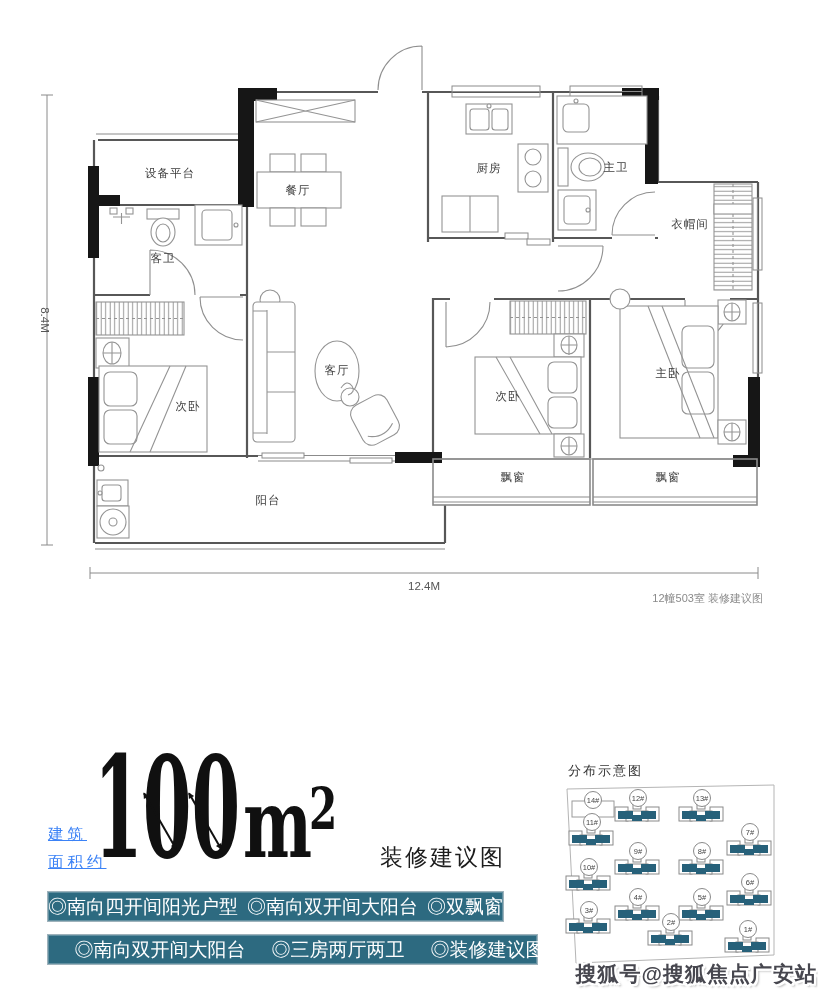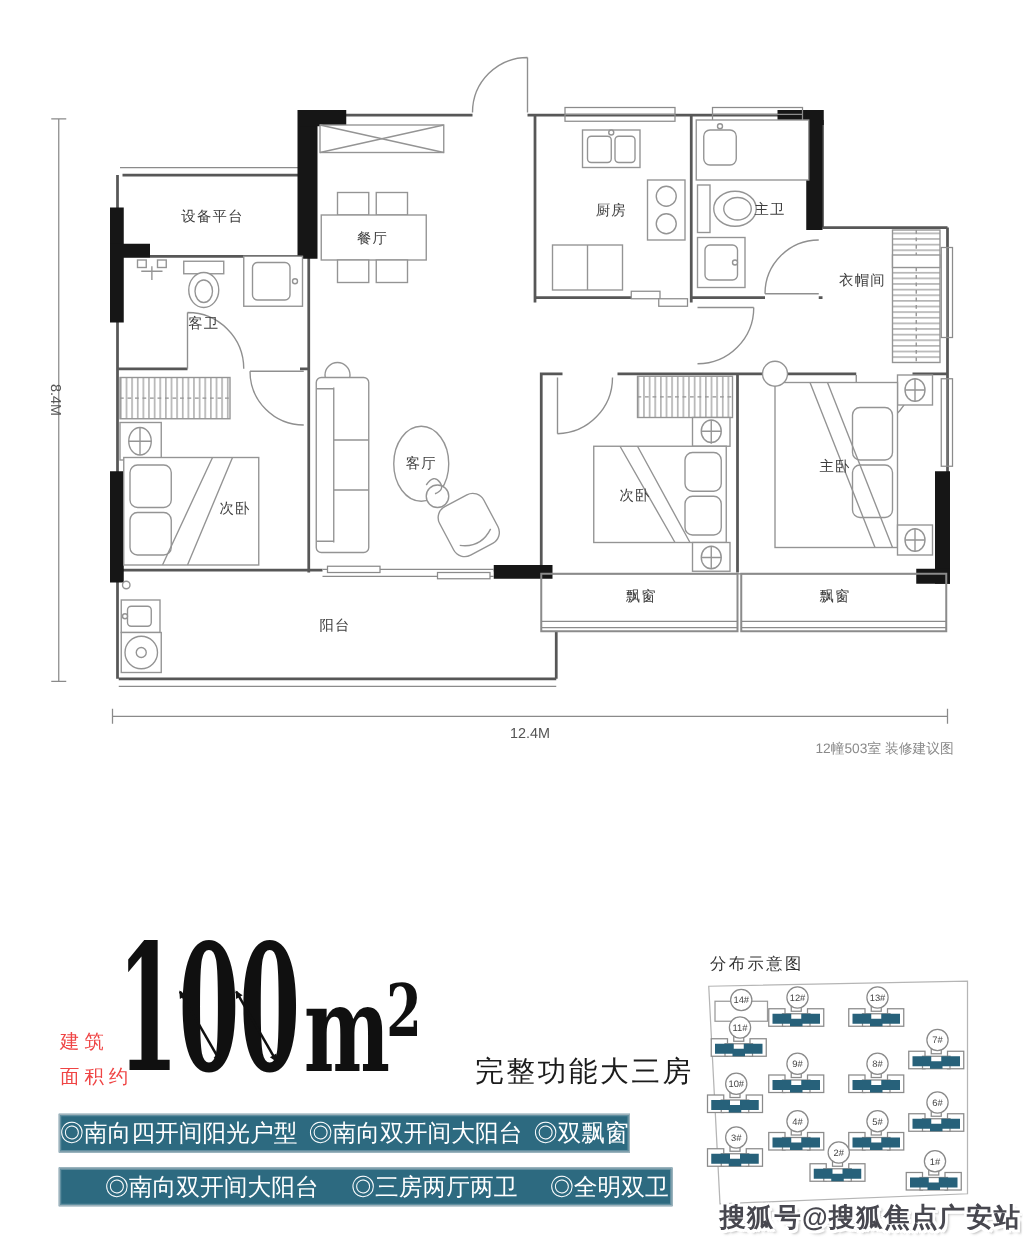--- a/index.html
+++ b/index.html
@@ -1,21 +1,21 @@
 <!DOCTYPE html>
 <html><head>
 <meta charset="utf-8">
 <style>
   html,body{margin:0;padding:0;background:#fff;}
   body{font-family:"Liberation Sans",sans-serif;}
   #stage{position:relative;width:818px;height:996px;background:#fff;overflow:hidden;}
   svg text{font-family:"Liberation Sans",sans-serif;}
   .abs{position:absolute;}
   
-  #area-prefix{left:48px;top:820px;font-size:15.5px;letter-spacing:4px;color:#ef4444;line-height:28px;}
+  #area-prefix{left:48px;top:820px;font-size:15.5px;letter-spacing:4px;color:#3b82f6;line-height:28px;text-decoration:underline;}
   #big-number{left:94px;top:748px;font-family:"DejaVu Serif",serif;font-weight:bold;
               font-size:140px;line-height:120px;color:#101010;transform:scaleX(0.5);
               transform-origin:left top;letter-spacing:0px;}
   .zero-slash{position:absolute;width:2px;height:64px;background:#101010;top:789px;
               transform:rotate(-30deg);}
   .zero-slash:before,.zero-slash:after{content:"";position:absolute;left:-2px;width:0;height:0;
               border-left:3px solid transparent;border-right:3px solid transparent;}
   .zero-slash:before{top:-1px;border-bottom:6px solid #101010;}
   .zero-slash:after{bottom:-1px;border-top:6px solid #101010;}
   #unit-m{left:243px;top:776px;font-family:"DejaVu Serif",serif;font-weight:bold;font-size:96px;
@@ -238,31 +238,31 @@
 
   <div class="abs" id="area-prefix">
     <div>建筑</div>
     <div>面积约</div>
   </div>
   <div class="abs" id="big-number">100</div>
   <div class="zero-slash" style="left:159px;"></div>
   <div class="zero-slash" style="left:204px;"></div>
   <div class="abs" id="unit-m">m</div>
   <div class="abs" id="unit-sup">2</div>
-  <div class="abs" id="layout-text">完整功能大三房</div>
+  <div class="abs" id="layout-text">装修建议图</div>
 
   <div class="abs banner" id="banner-row1" style="background: rgb(45, 106, 128); text-align: center;">
     <span>◎南向四开间阳光户型</span>
     <span>◎南向双开间大阳台</span>
     <span>◎双飘窗</span>
   </div>
   <div class="abs banner" id="banner-row2" style="background: rgb(45, 106, 128);">
     <span>◎南向双开间大阳台</span>
     <span>◎三房两厅两卫</span>
-    <span>◎全明双卫</span>
+    <span>◎装修建议图</span>
   </div>
 
   <svg class="abs" style="left:540px;top:750px" width="278" height="246" viewBox="540 750 278 246">
     <text x="568" y="775" font-size="13" fill="#333" letter-spacing="2">分布示意图</text>
     <polygon points="567,789 774,785 774,955 576,963" fill="#fff" stroke="#b5b5b5" stroke-width="1"></polygon>
     <g id="buildings-layer">
         <g>
           <rect x="572" y="801" width="42" height="16" fill="#fff" stroke="#9a9a9a" stroke-width="1"></rect>
           <path d="M593,801 V796" stroke="#9a9a9a" stroke-width="1"></path>
           <circle cx="593" cy="800" r="8.5" fill="#fff" stroke="#8a8a8a" stroke-width="1"></circle>

